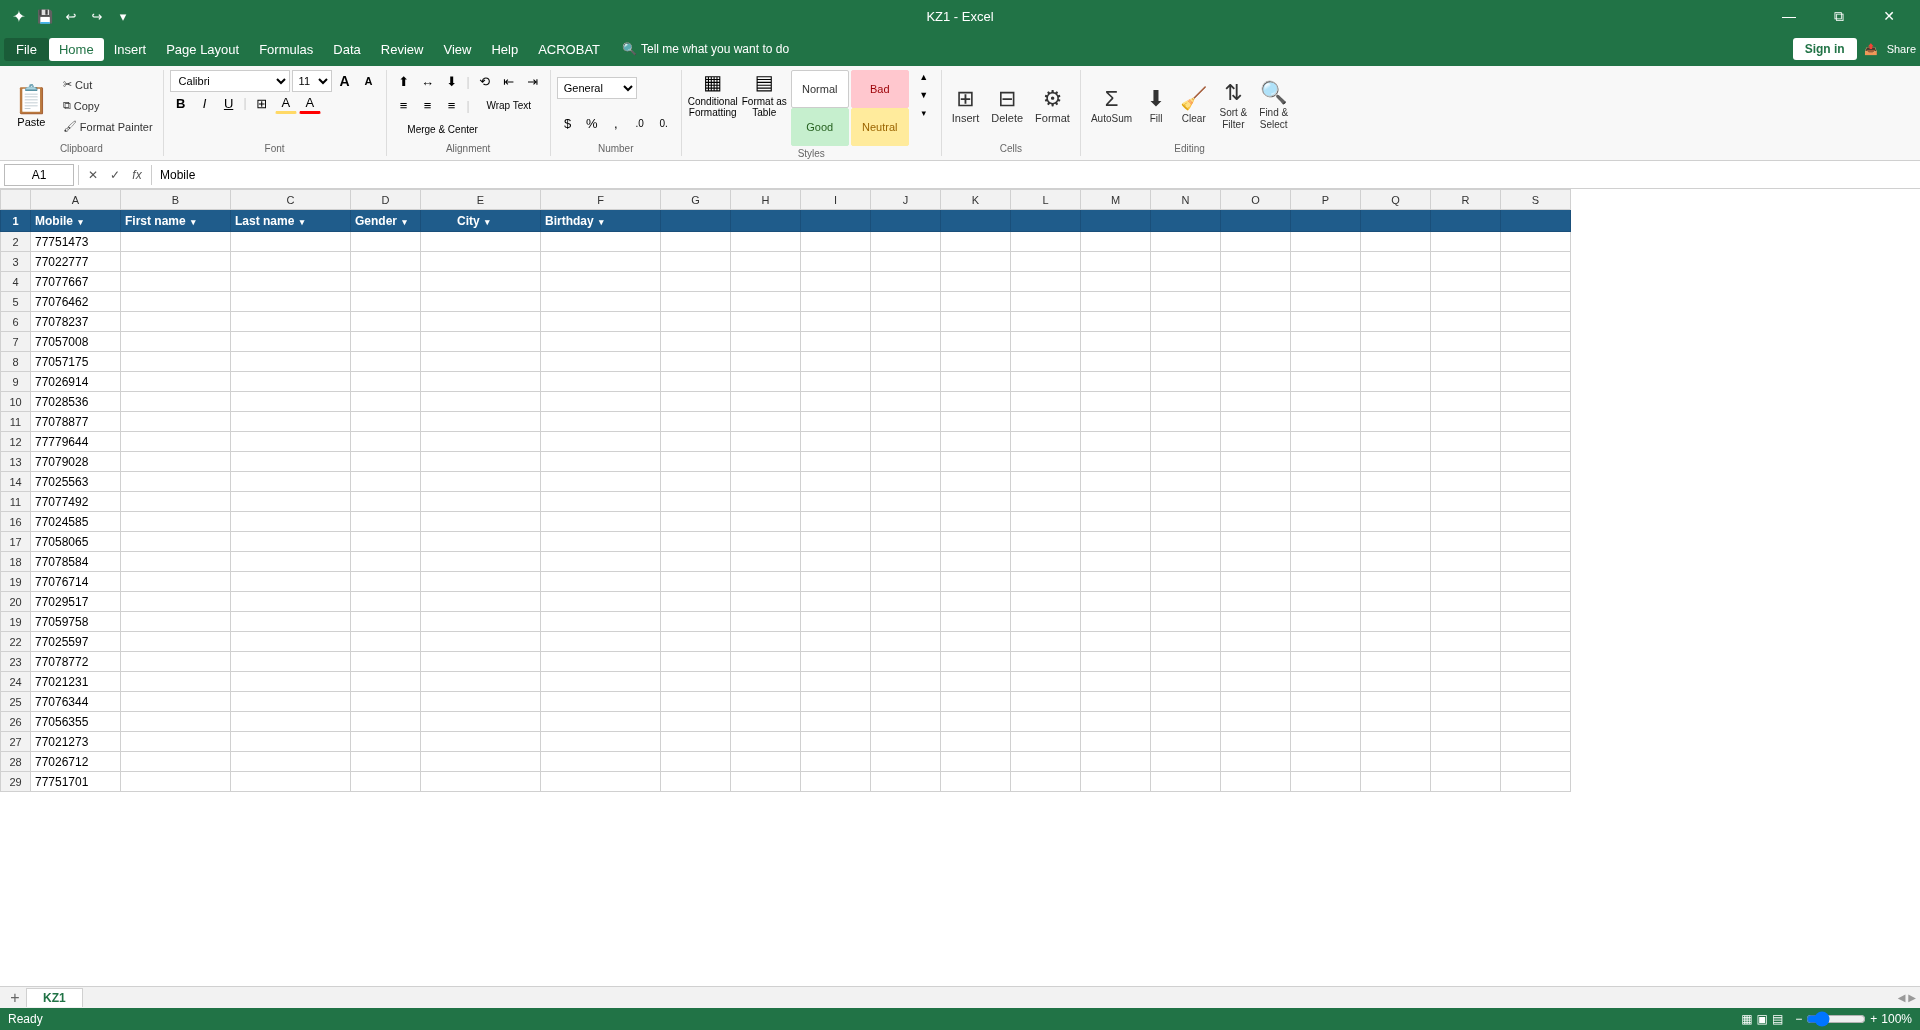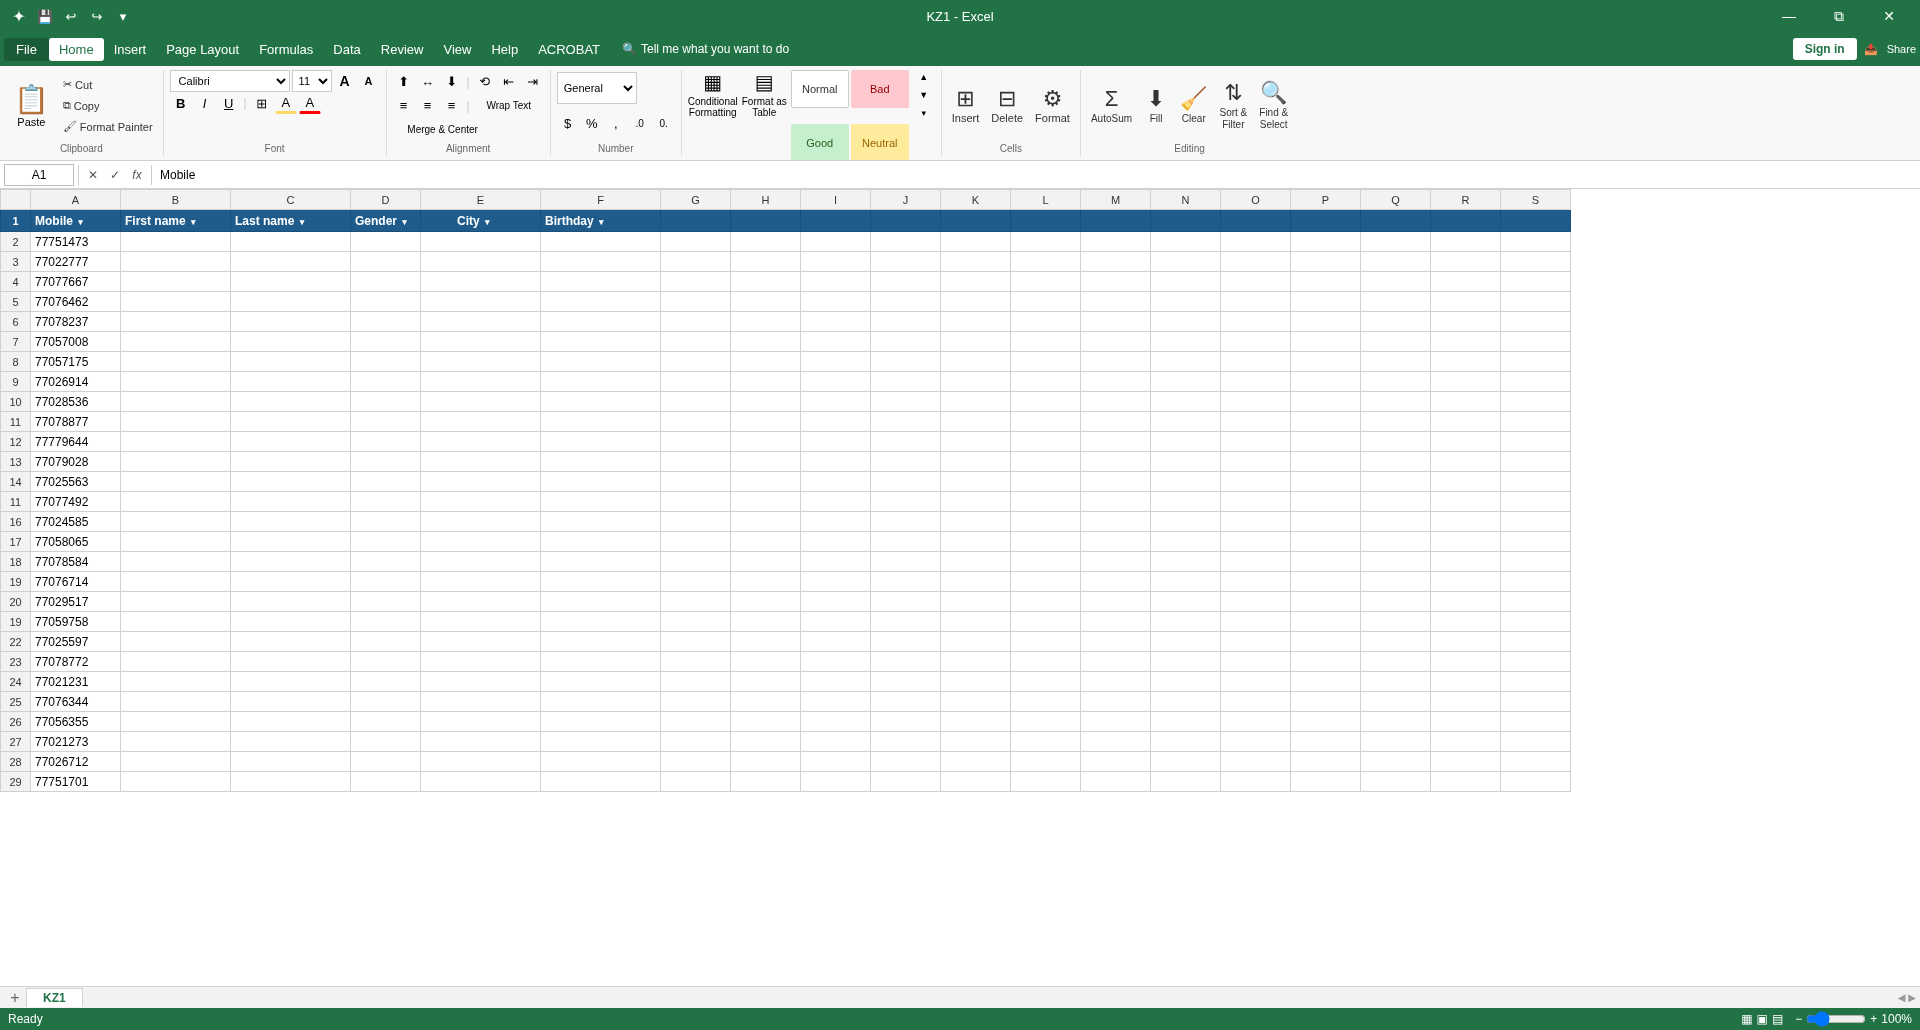--- a/index.html
+++ b/index.html
@@ -387,21 +387,21 @@
       background: #f2f2f2;
       border: 1px solid #d0d0d0;
       position: sticky;
       top: 0;
       left: 0;
       z-index: 3;
       min-width: 30px;
     }
 
     .number-format-select {
-      height: 32px;
+      height: 22px;
       border: 1px solid #ccc;
       font-size: 11px;
       padding: 0 2px;
       width: 80px;
       background: white;
     }
   </style>
 </head>
 <body>
 
@@ -538,21 +538,21 @@
   <div class="ribbon-group">
     <div class="ribbon-row" style="align-items:flex-start;gap:4px;">
       <div style="display:flex;flex-direction:column;gap:2px;align-items:center;">
         <span style="font-size:20px;">▦</span>
         <span style="font-size:10px;text-align:center;line-height:1.1;">Conditional<br>Formatting</span>
       </div>
       <div style="display:flex;flex-direction:column;gap:2px;align-items:center;">
         <span style="font-size:20px;">▤</span>
         <span style="font-size:10px;text-align:center;line-height:1.1;">Format as<br>Table</span>
       </div>
-      <div style="display:flex;flex-direction:column;gap:16px;border-radius:9px;">
+      <div style="display:flex;flex-direction:column;gap:0;border-radius:9px;">
         <div style="display:flex;gap:2px;">
           <div class="style-box style-normal">Normal</div>
           <div class="style-box style-bad">Bad</div>
         </div>
         <div style="display:flex;gap:2px;">
           <div class="style-box style-good">Good</div>
           <div class="style-box style-neutral">Neutral</div>
         </div>
       </div>
       <div style="display:flex;flex-direction:column;justify-content:center;gap:4px;">

